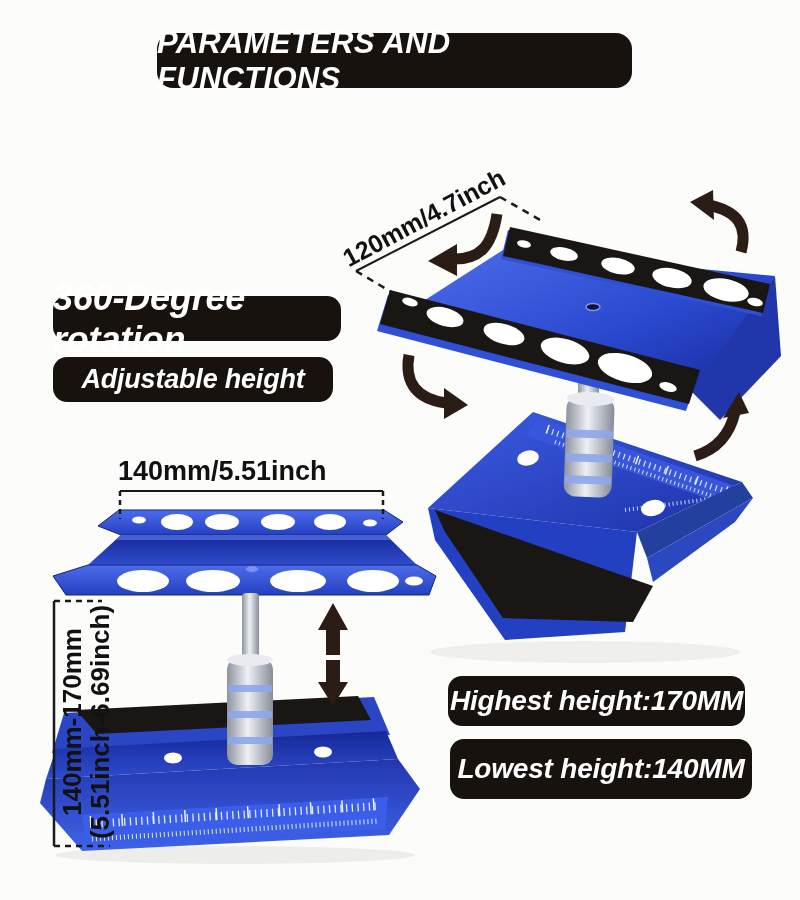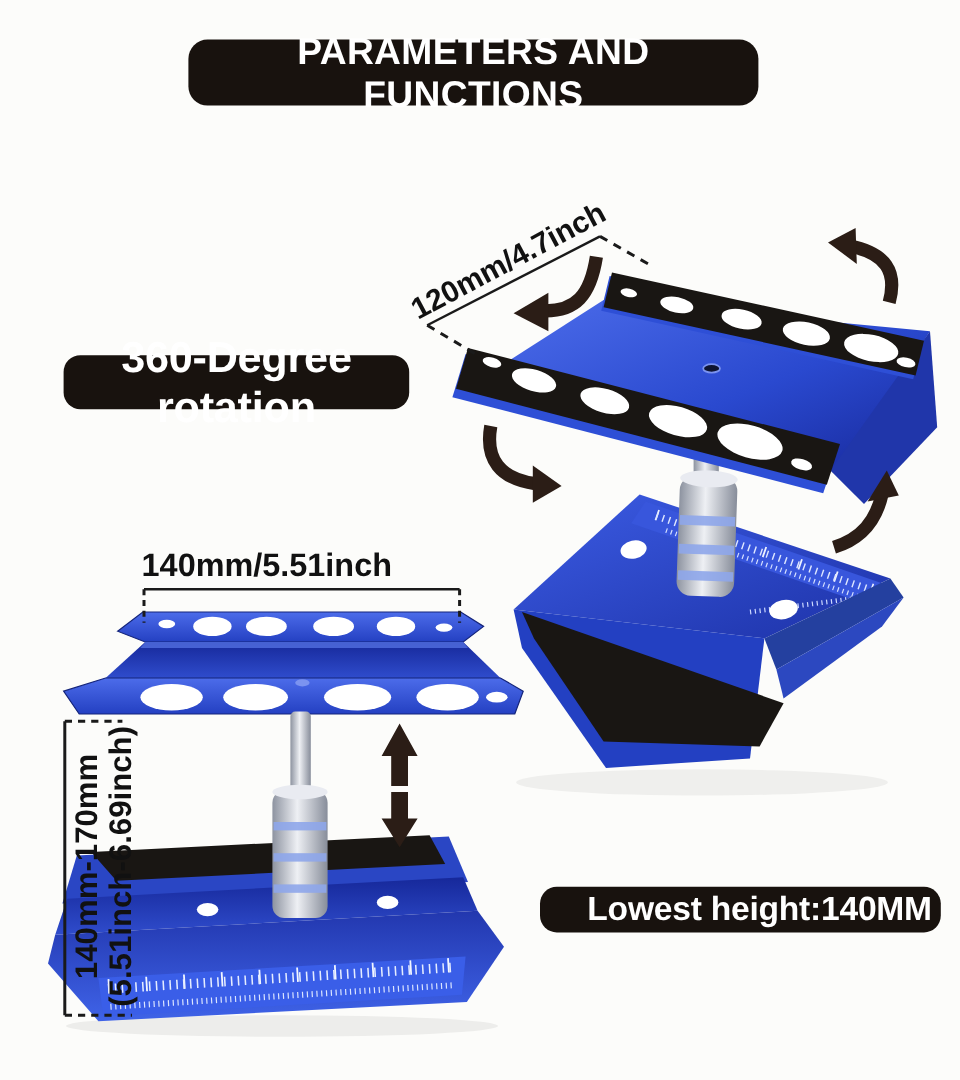--- a/index.html
+++ b/index.html
@@ -1,47 +1,48 @@
 <!DOCTYPE html>
 <html style="--background: #fcfcfa; --badge-bg: #18120e; --badge-text: #ffffff; --stand-blue: #2a49cf; --stand-blue-dark: #17289a; --stand-blue-light: #4a6ae8; --plate-black: #191613; --shaft-silver: #c7cbd4; --arrow-black: #2b1d16; --dim-line: #1a1a1a;"><head>
 <meta charset="utf-8">
 <style>
   html,body{margin:0;padding:0;}
   body{width:800px;height:900px;overflow:hidden;background:var(--background,#fcfcfa);
        font-family:"Liberation Sans","DejaVu Sans",sans-serif;}
   .canvas{position:relative;width:800px;height:900px;background:var(--background,#fcfcfa);}
   .pill{position:absolute;background:var(--badge-bg,#18120e);color:var(--badge-text,#fff);
-        font-weight:700;text-align:center;letter-spacing:-0.2px;
-        display:flex;align-items:center;justify-content:center;}
+        font-weight:700;letter-spacing:-0.2px;
+        display:flex;align-items:center;justify-content:center;font-style:italic;}
   .pill.title{left:157px;top:33px;width:475px;height:55px;border-radius:16px;
         font-size:31px;letter-spacing:0.3px;}
   .pill.feature1{left:53px;top:296px;width:288px;height:45px;border-radius:14px;font-size:36px;}
   .pill.feature2{left:53px;top:357px;width:280px;height:45px;border-radius:14px;font-size:27px;}
   .pill.spec1{left:448px;top:676px;width:297px;height:50px;border-radius:14px;font-size:28px;}
-  .pill.spec2{left:450px;top:739px;width:302px;height:38px;border-radius:14px;font-size:28px;padding-left:32px;}
+  .pill.spec2{left:450px;top:739px;width:302px;height:60px;border-radius:14px;font-size:28px;}
   .dim{position:absolute;color:#111;font-weight:700;white-space:nowrap;}
   .dim-120{left:424px;top:218px;transform:translate(-50%,-50%) rotate(-28deg);font-size:25px;}
   .dim-140{left:118px;top:456px;width:270px;text-align:left;font-size:27px;}
   .dim-h{left:86px;top:722px;transform:translate(-50%,-50%) rotate(-90deg);
          font-size:26px;line-height:28px;text-align:center;}
   .dim-h span{display:block;}
   svg{position:absolute;overflow:visible;}
   .plate{fill:var(--plate-black,#191613);}
   .arrow-s{stroke:var(--arrow-black,#2b1d16);fill:none;}
   .arrow-f{fill:var(--arrow-black,#2b1d16);}
   .dimline{stroke:var(--dim-line,#1a1a1a);fill:none;}
 </style>
 </head>
 <body>
 
 <div class="canvas">
 
   <div class="pill title">PARAMETERS AND FUNCTIONS</div>
 
   <div class="pill feature1">360-Degree rotation</div>
+  <div class="pill feature2">Adjustable height</div>
 
   <svg style="left:385px;top:180px;width:400px;height:495px" viewBox="0 0 400 495">
     <defs>
       <linearGradient id="gDeck" x1="0" y1="0" x2="1" y2="1">
         <stop offset="0" stop-color="#4c6cea"></stop>
           <stop offset="0.55" stop-color="#2a49cf"></stop>
           <stop offset="1" stop-color="#17289a"></stop>
       </linearGradient>
       <linearGradient id="gBase" x1="0" y1="0" x2="1" y2="1">
         <stop offset="0" stop-color="#3c5ce4"></stop>
@@ -210,15 +211,16 @@
     </g>
   </svg>
 
   <div class="dim dim-120">120mm/4.7inch</div>
   <div class="dim dim-140">140mm/5.51inch</div>
   <div class="dim dim-h">
     <span>140mm-170mm</span>
     <span>(5.51inch-6.69inch)</span>
   </div>
 
+  <div class="pill spec1">Highest height:170MM</div>
   <div class="pill spec2">Lowest height:140MM</div>
 
 </div>
 
 </body></html>

